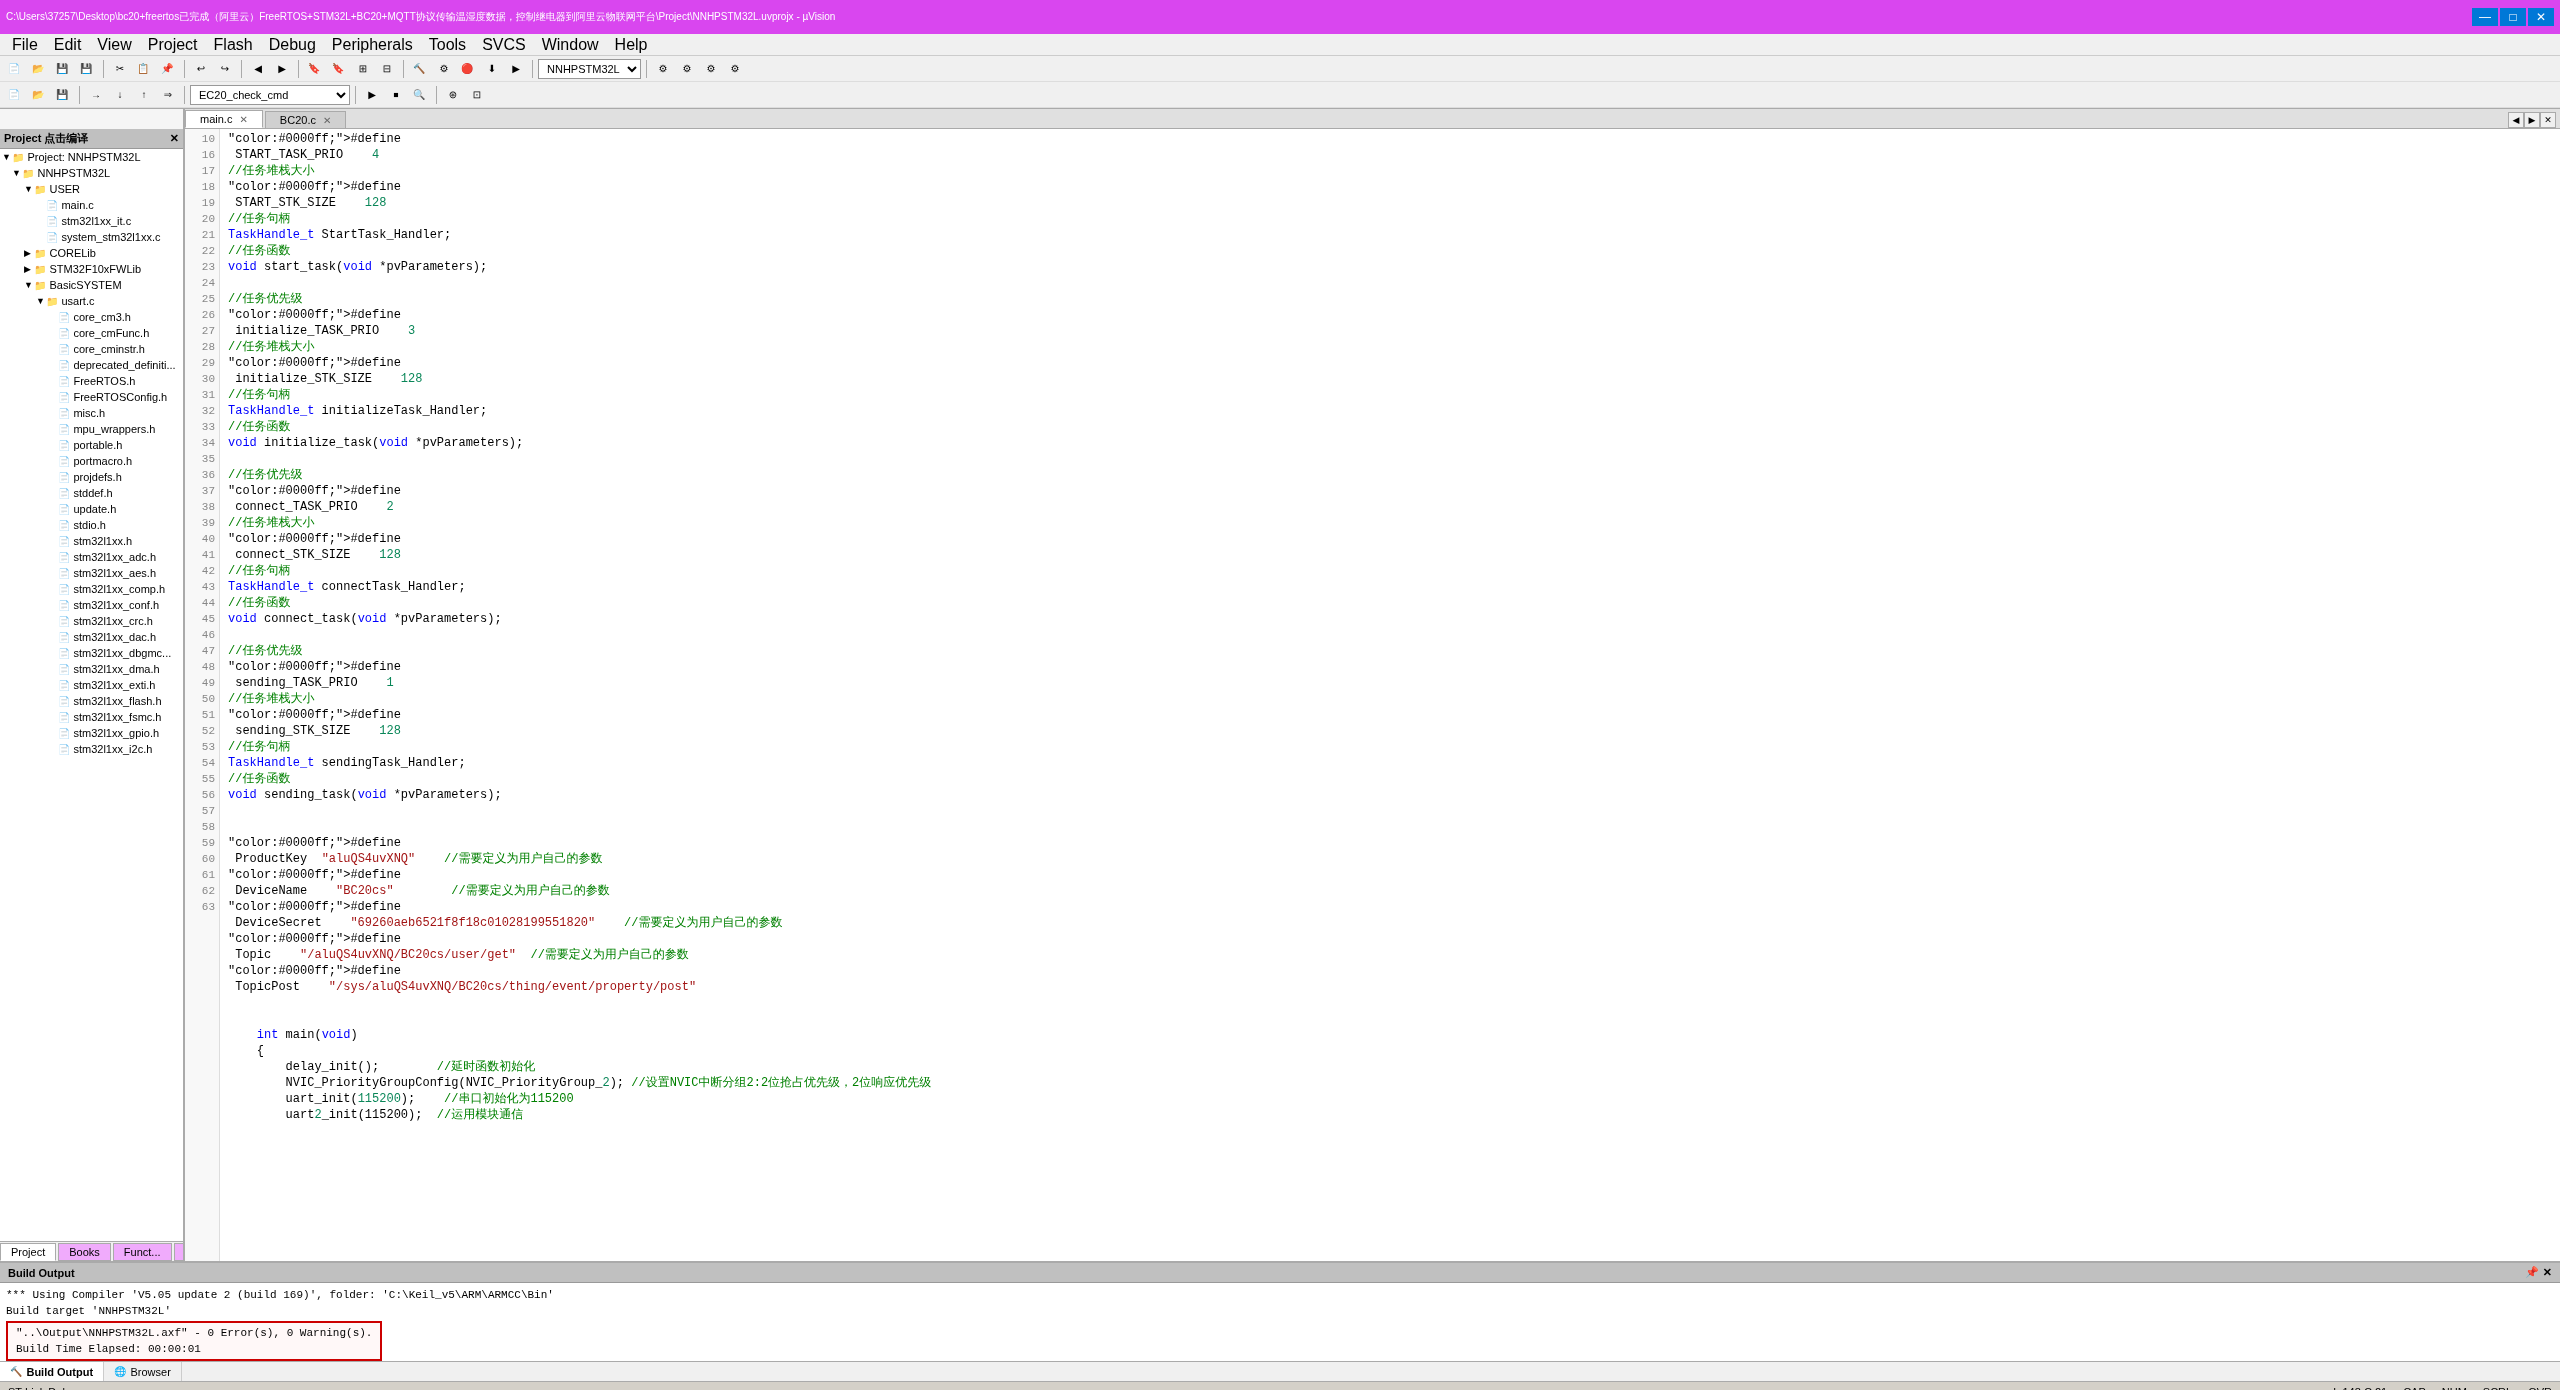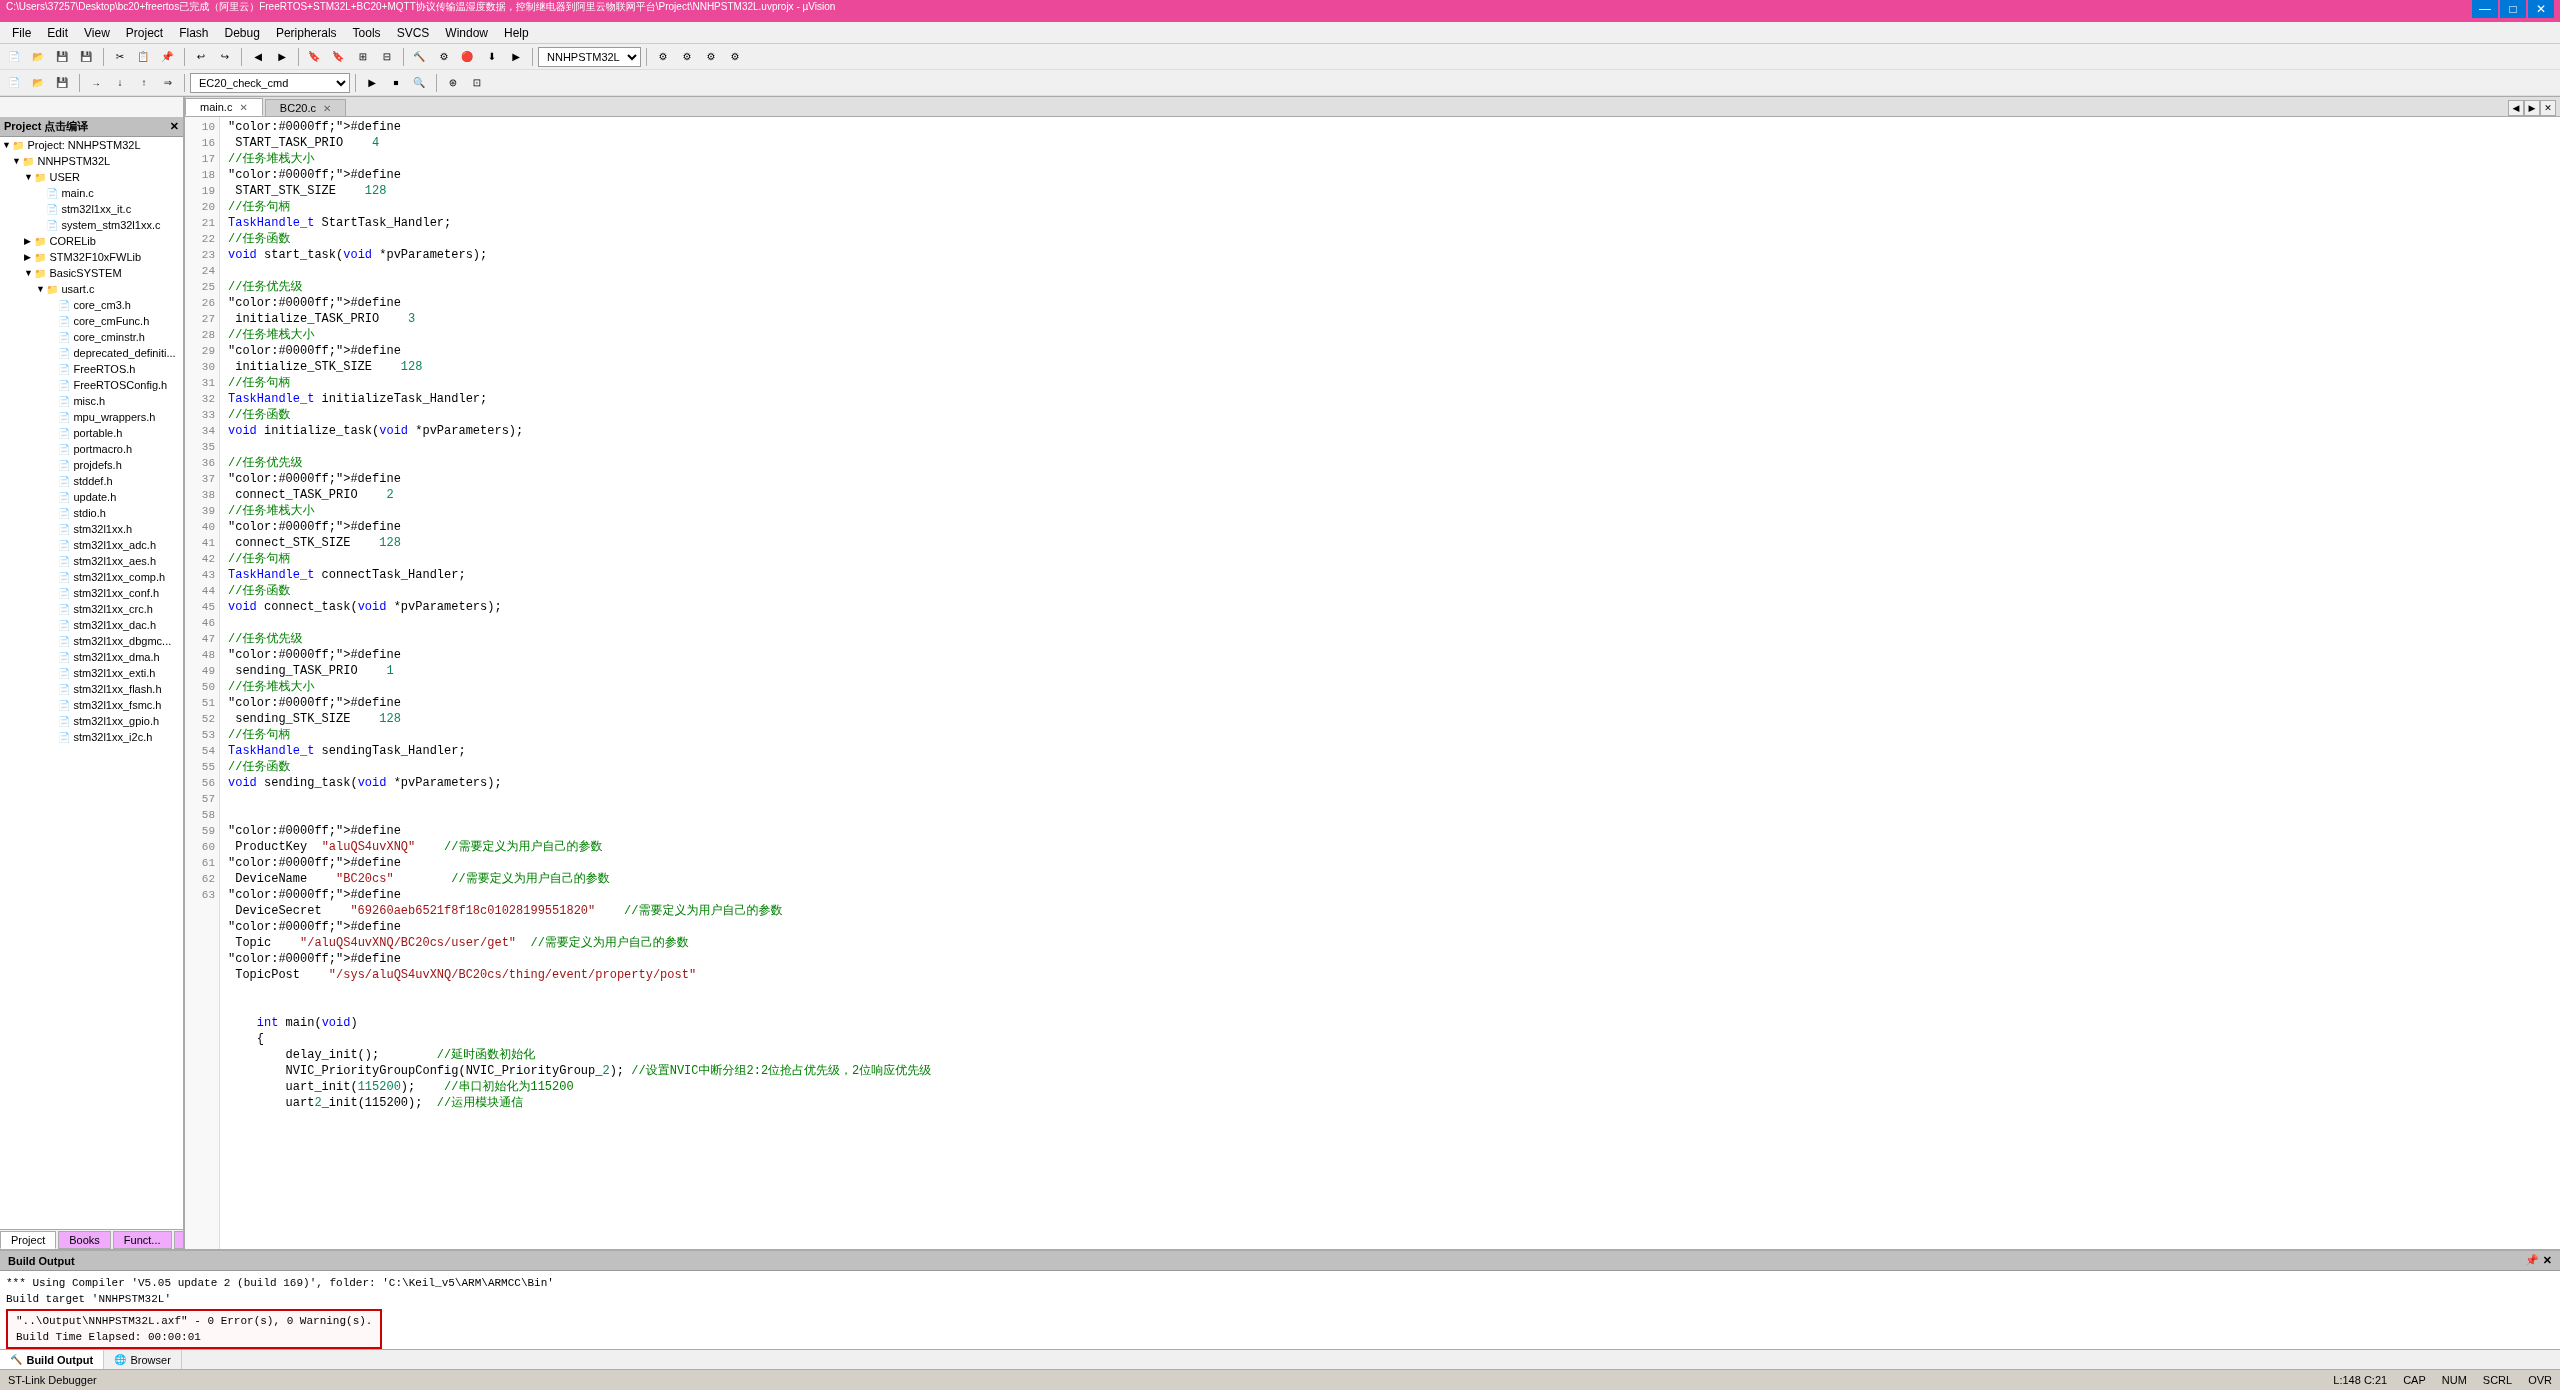--- a/index.html
+++ b/index.html
@@ -8,25 +8,25 @@
       font-size: 11px;
       background: #d4d0c8;
       color: #000;
       width: 2560px;
       height: 1390px;
       overflow: hidden;
     }
 
     
     #title-bar {
-      background: #ec4899;
+      background: #d946ef;
       color: white;
-      height: 22px;
-      display: flex;
-      align-items: flex-start;
+      height: 34px;
+      display: flex;
+      align-items: center;
       padding: 0 6px;
       font-size: 11px;
     }
     #title-bar-text {
       flex: 1;
       font-size: 10px;
       white-space: nowrap;
       overflow: hidden;
     }
     #title-bar-controls {
@@ -50,21 +50,21 @@
     #menu-bar {
       background: #f0f0f0;
       height: 22px;
       display: flex;
       align-items: center;
       padding: 0 4px;
       border-bottom: 1px solid #ccc;
     }
     .menu-item {
       padding: 2px 8px;
-      font-size: 12px;
+      font-size: 16px;
       cursor: pointer;
       height: 100%;
       display: flex;
       align-items: center;
     }
 
     
     #toolbar-area {
       background: #f0f0f0;
       border-bottom: 1px solid #aaa;

